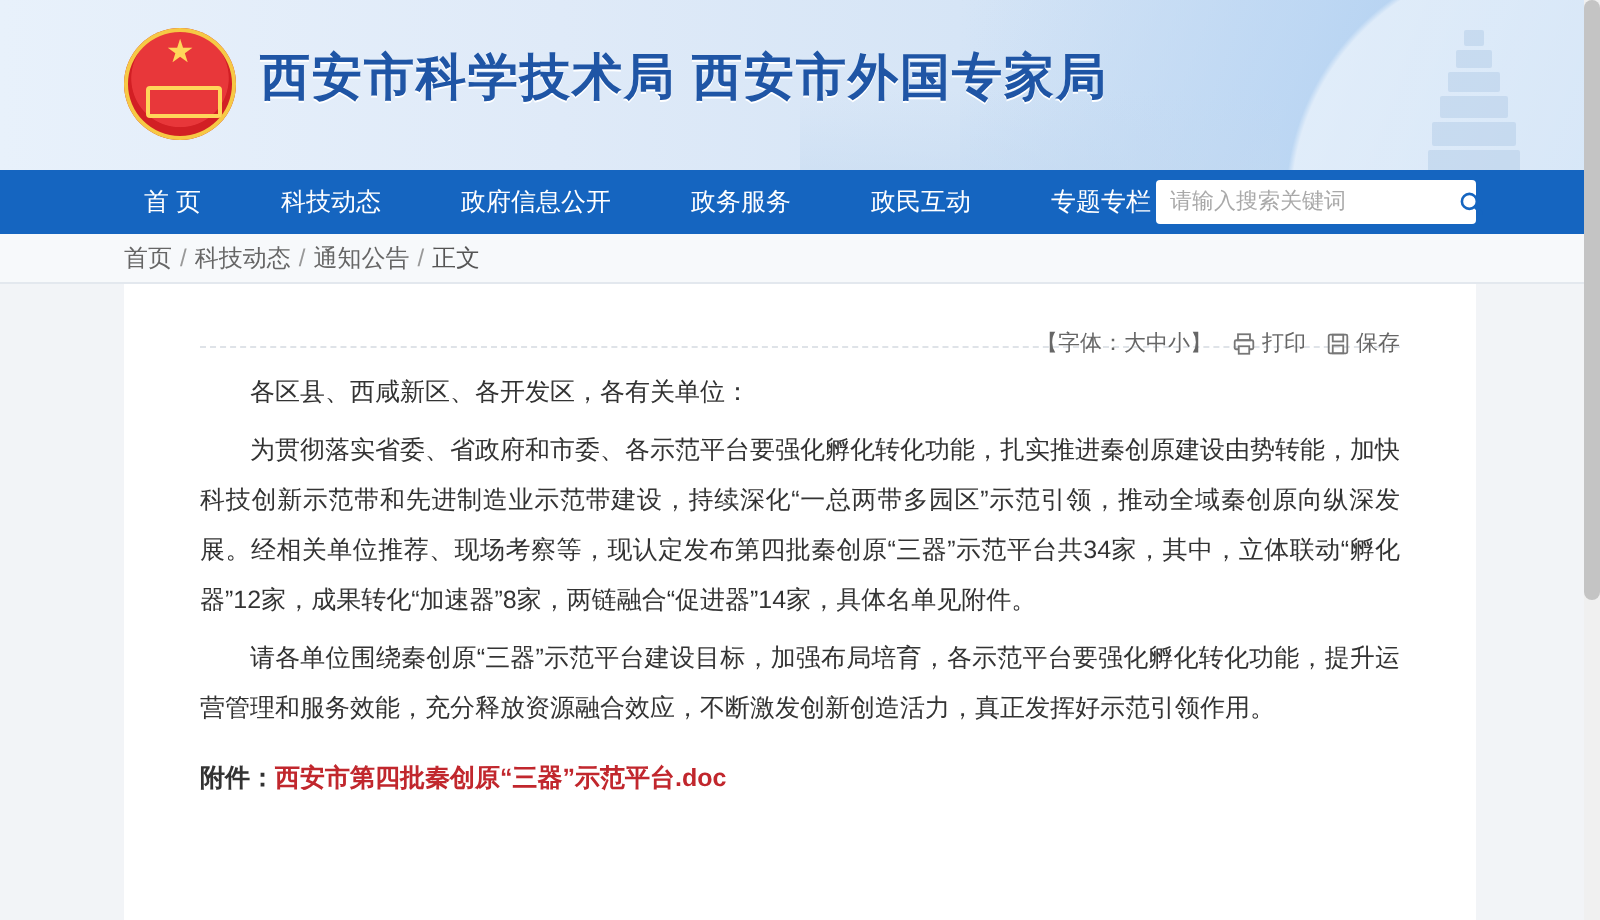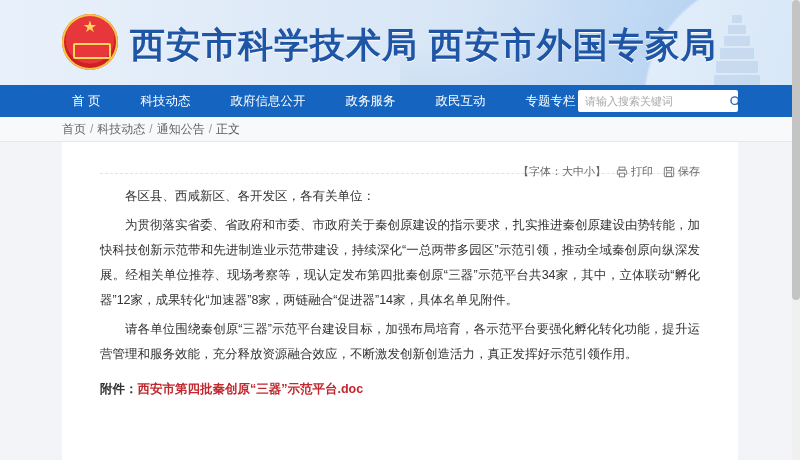--- a/index.html
+++ b/index.html
@@ -90,21 +90,21 @@
     bottom: 11px;
     width: 34px;
     height: 12px;
     border: 2px solid #ffd65a;
     border-radius: 2px;
   }
   .banner-title {
     position: absolute;
     left: 130px;
     top: 22px;
-    font-size: 35px;
+    font-size: 25px;
     font-weight: bold;
     color: #1f55a5;
     letter-spacing: 1px;
     white-space: nowrap;
     text-shadow: 0 1px 0 #ffffff;
   }
 
   
   .nav {
     position: relative;
@@ -344,21 +344,21 @@
                 <rect x="4.5" y="9" width="7" height="5.2" fill="none" stroke="#777" stroke-width="1.2"></rect>
               </svg>
             </span>
             <span>保存</span>
           </span>
         </div>
       </div>
 
       <div class="body-text">
         <p class="indent">各区县、西咸新区、各开发区，各有关单位：</p>
-        <p class="indent">为贯彻落实省委、省政府和市委、市政府关于秦创原建设的指示要求，扎实推进秦创原建设由势转能，加快科技创新示范带和先进制造业示范带建设，持续深化“一总两带多园区”示范引领，推动全域秦创原向纵深发展。经相关单位推荐、现场考察等，现认定发布第四批秦创原“三器”示范平台共34家，其中，立体联动“孵化器”12家，成果转化“加速器”8家，两链融合“促进器”14家，具体名单见附件。</p>
+        <p class="indent">为贯彻落实省委、省政府和市委、各示范平台要强化孵化转化功能，扎实推进秦创原建设由势转能，加快科技创新示范带和先进制造业示范带建设，持续深化“一总两带多园区”示范引领，推动全域秦创原向纵深发展。经相关单位推荐、现场考察等，现认定发布第四批秦创原“三器”示范平台共34家，其中，立体联动“孵化器”12家，成果转化“加速器”8家，两链融合“促进器”14家，具体名单见附件。</p>
         <p class="indent">请各单位围绕秦创原“三器”示范平台建设目标，加强布局培育，各示范平台要强化孵化转化功能，提升运营管理和服务效能，充分释放资源融合效应，不断激发创新创造活力，真正发挥好示范引领作用。</p>
 
         <div class="attach">
           <span class="label">附件：</span><a href="#">西安市第四批秦创原“三器”示范平台.doc</a>
         </div>
 
       </div>
 
     </div>
   </div>

